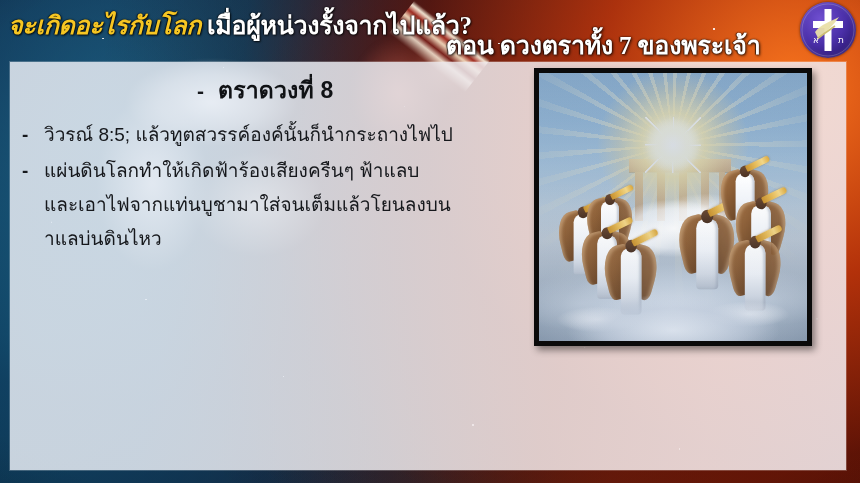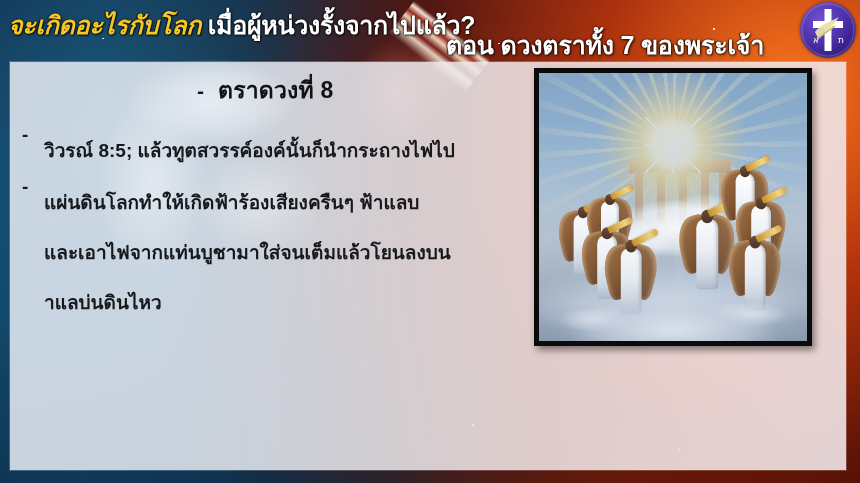--- a/index.html
+++ b/index.html
@@ -77,21 +77,21 @@
     filter:blur(2px);
   }
   .bg-vignette {
     position:absolute; inset:0;
     background:radial-gradient(ellipse 120% 115% at 50% 48%, rgba(0,0,0,0) 55%, rgba(0,0,0,0.38) 100%);
   }
 
   
   .header {
     position:absolute; left:0; top:0; width:860px; height:62px;
-    display:block; z-index:6;
+    display:block; z-index:6;font-family:Liberation Serif, serif;
   }
   .title-line1 {
     position:absolute; left:8px; top:13px;
     white-space:nowrap;
     font-size:25px; line-height:1; font-weight:bold;
   }
   .t-yellow {
     color:#F6C623; font-style:italic; font-weight:bold;
     letter-spacing:-0.3px;
     text-shadow:0 0 2px rgba(0,0,0,.65), 1px 1px 2px rgba(0,0,0,.8), -1px 0 1px rgba(0,0,0,.6);
@@ -147,22 +147,22 @@
   .bullet {
     display:flex; align-items:flex-start; gap:12px;
     margin-bottom:2px;
   }
   .bullet-dash {
     font-size:19px; font-weight:bold; color:#16181c;
     line-height:34px; flex:0 0 auto; width:10px;
   }
   .bullet-body { flex:1 1 auto; }
   .bullet-line {
-    font-size:19px; font-weight:bold; color:#16181c;
-    line-height:34px; white-space:nowrap;margin-top:16px;
+    font-size:19px; font-weight:normal; color:#16181c;
+    line-height:34px; white-space:nowrap;
   }
 
   
   .picture-frame {
     position:absolute; left:534px; top:68px; width:278px; height:278px;
     border:5px solid #0a0a0a;
     box-shadow:3px 4px 7px rgba(0,0,0,0.45);
     background:#0a0a0a; z-index:7; overflow:hidden;
   }
   .pic { position:absolute; inset:0; overflow:hidden; }

